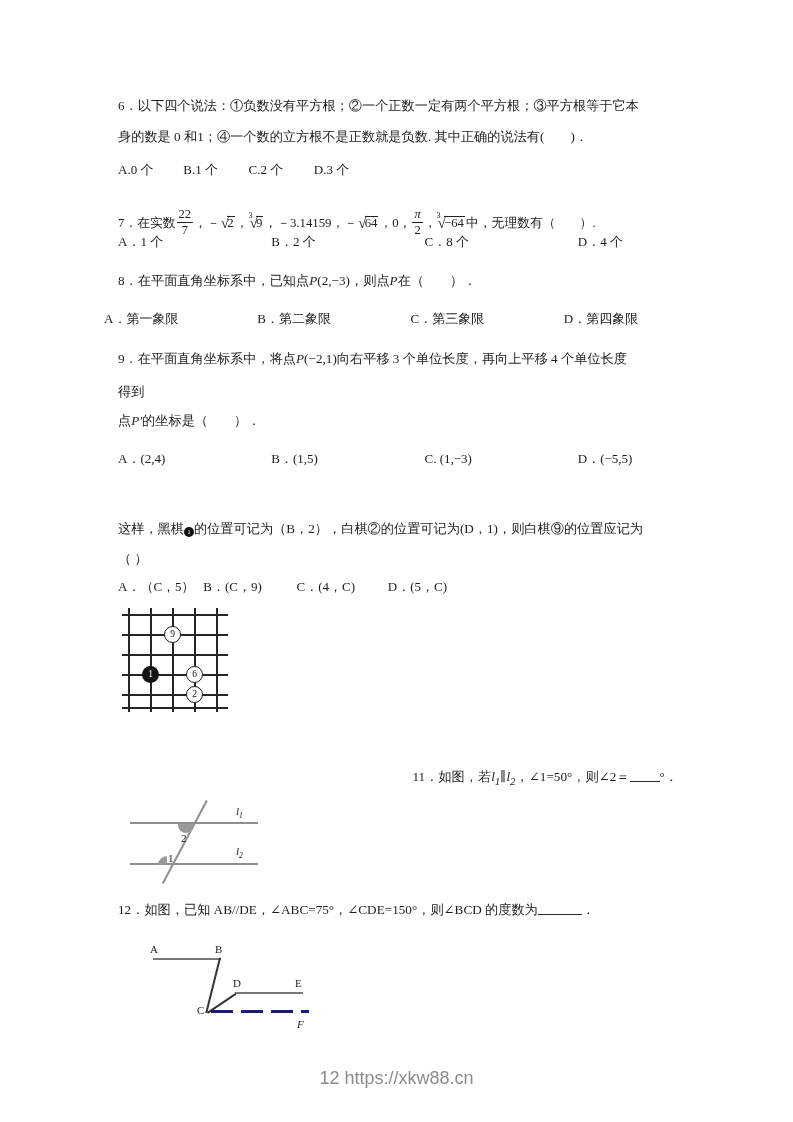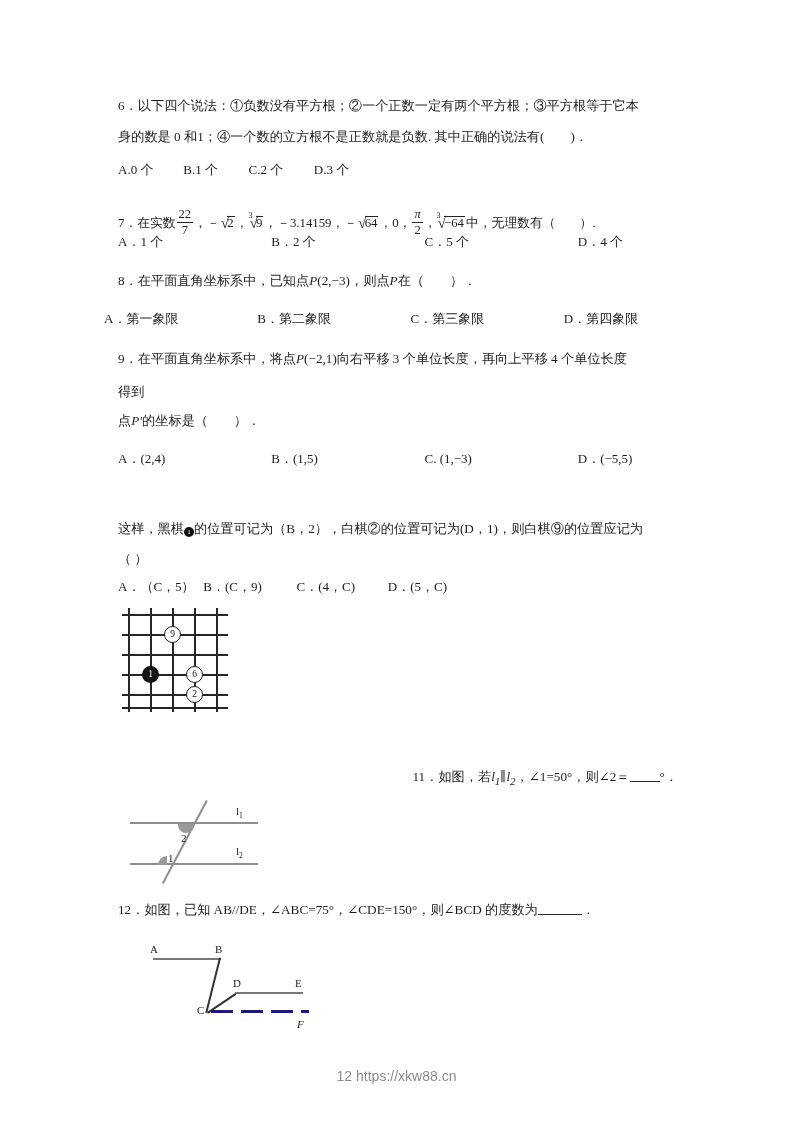--- a/index.html
+++ b/index.html
@@ -115,21 +115,21 @@
     position: absolute;
     height: 1.6px;
     background: #8e8e8e;
   }
   .transversal {
     position: absolute;
     width: 1.6px;
     background: #8e8e8e;
     transform-origin: top left;
   }
-  .fl { position: absolute; font-size: 11px; }
+  .fl { position: absolute; font-style: italic; font-size: 11px; }
   .fl sub { font-size: 7.5px; }
   .angmark {
     position: absolute;
     background: #9a9a9a;
   }
   .anglbl { position: absolute; font-size: 11px; }
 
   
   .fig12 { position: absolute; }
   .seg {
@@ -150,21 +150,21 @@
     background: #1a1a7a;
   }
   .pl { position: absolute; font-size: 11px; }
 
   .footer {
     position: absolute;
     left: 0;
     top: 1068px;
     width: 793px;
     text-align: center;
-    font-size: 14px;
+    font-size: 18px;
     color: #8c8c8c;
     font-family: "Liberation Sans", sans-serif;
   }
 
   .blank-u {
     display: inline-block;
     border-bottom: 1.2px solid #2a2a2a;
     width: 30px;
     height: 11px;
     vertical-align: -1px;
@@ -212,21 +212,21 @@
 
   <div class="r" style="left:118px; top:196px;">
     <div class="qline" style="font-size:12.8px;">
       <span>7．在实数</span><span class="frac"><span class="num">22</span><span class="bar"></span><span class="den">7</span></span><span>，－</span><span class="rad"><span class="sign">√</span><span class="body">2</span></span><span>，</span><span class="rad"><span class="idx">3</span><span class="sign">√</span><span class="body">9</span></span><span>，－3.14159，－</span><span class="rad"><span class="sign">√</span><span class="body">64</span></span><span>，0，</span><span class="frac"><span class="num ital">π</span><span class="bar"></span><span class="den">2</span></span><span>，</span><span class="rad"><span class="idx">3</span><span class="sign">√</span><span class="body">−64</span></span><span>中，无理数有（</span><span style="display:inline-block;width:24px"></span><span>）.</span>
     </div>
   </div>
   <div class="r" style="left:118px; top:233px;">
     <div class="opts">
       <span class="opt-cell" style="width:150px">A．1 个</span>
       <span class="opt-cell" style="width:150px">B．2 个</span>
-      <span class="opt-cell" style="width:150px">C．5 个</span>
+      <span class="opt-cell" style="width:150px">C．8 个</span>
       <span class="opt-cell">D．4 个</span>
     </div>
   </div>
 
   <div class="r" style="left:118px; top:274px;">
     <div class="qline">
       <span>8．在平面直角坐标系中，已知点</span><span class="ital">P</span><span>(2,−3)</span><span>，则点</span><span class="ital">P</span><span>在（</span><span style="display:inline-block;width:26px"></span><span>）．</span>
     </div>
   </div>
   <div class="r" style="left:104px; top:310px;">

